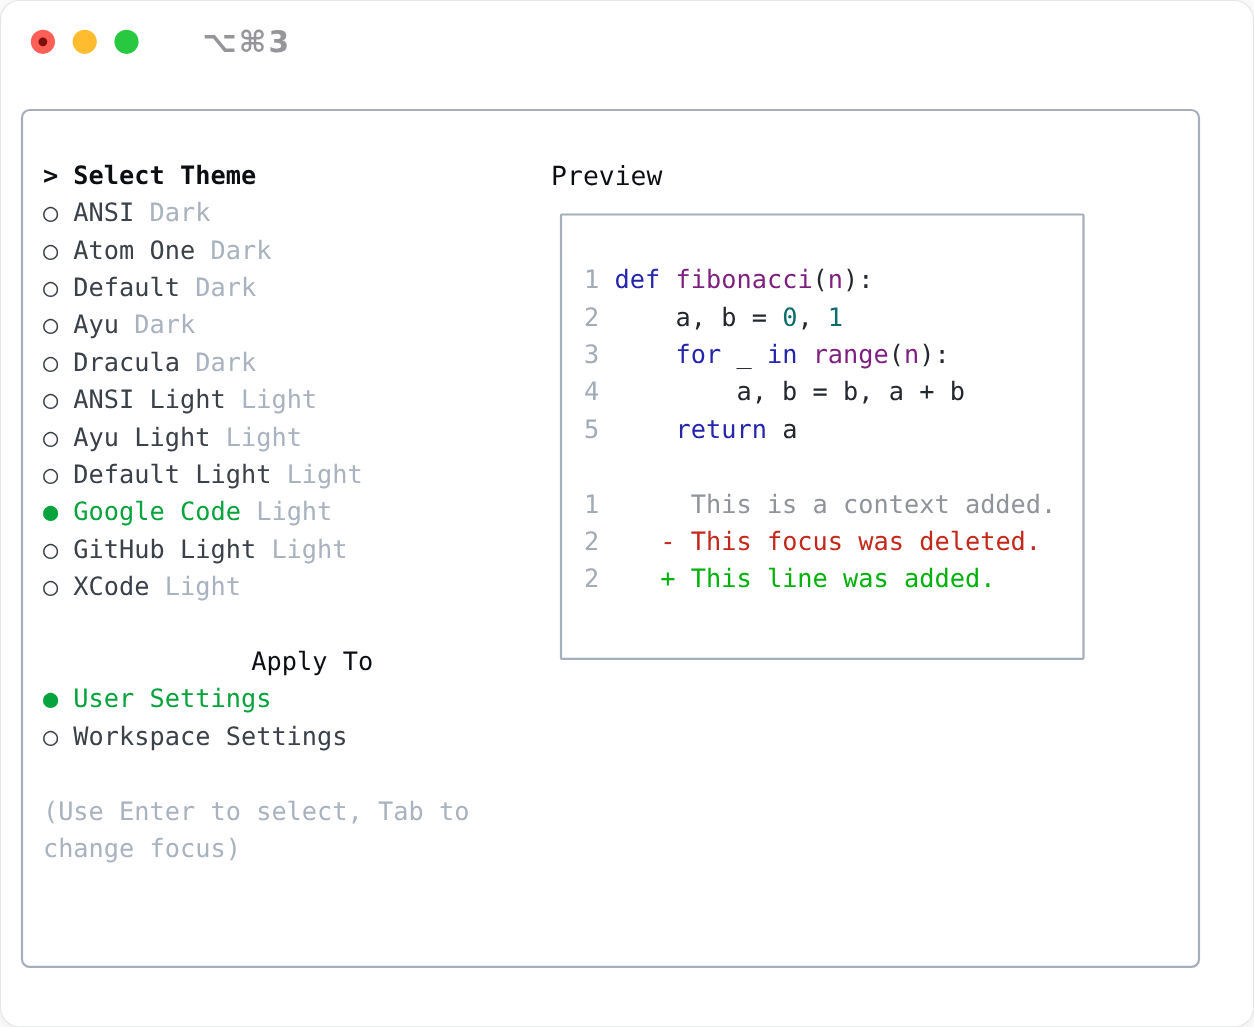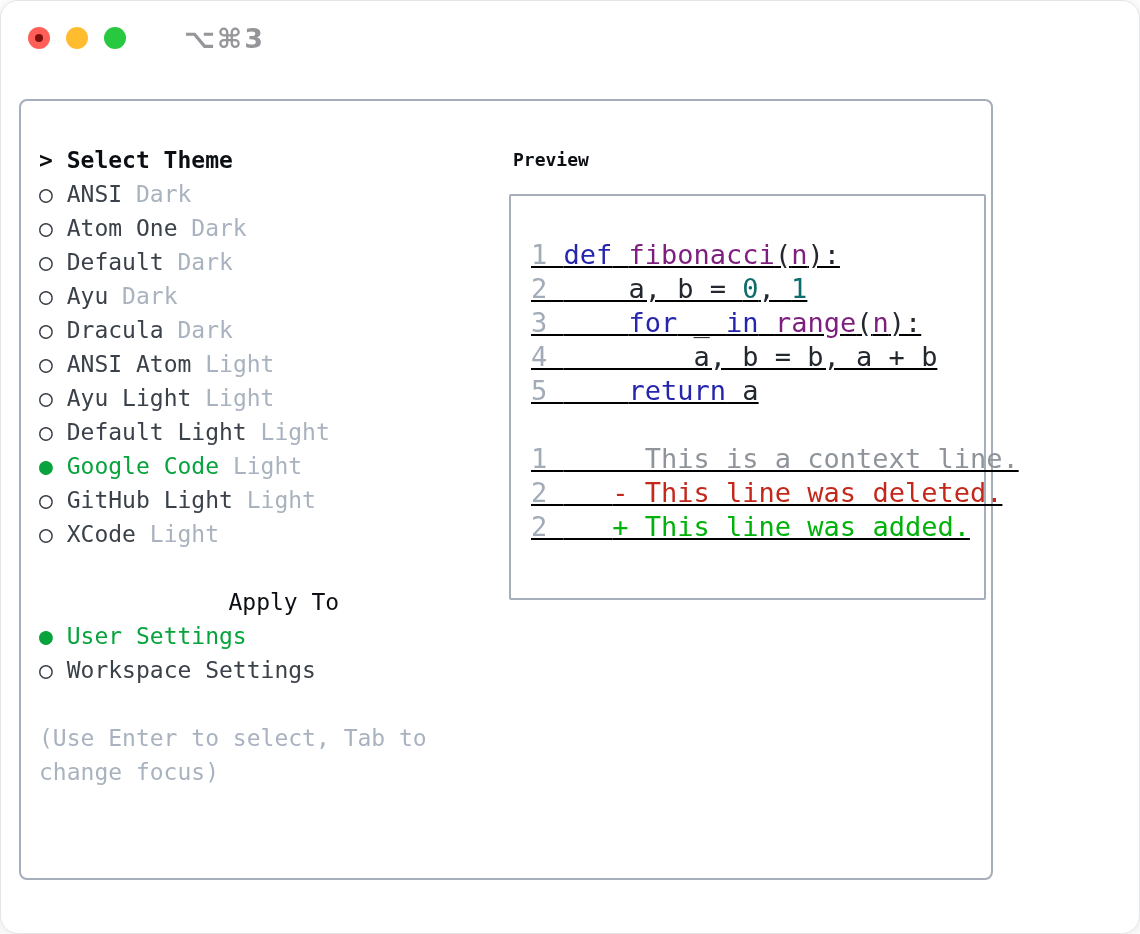--- a/index.html
+++ b/index.html
@@ -61,21 +61,21 @@
     font-family:"DejaVu Sans","Liberation Sans",sans-serif;
     font-weight:bold;
     font-size:27px;
     color:var(--title_color);
     letter-spacing:2px;
     user-select:none;
   }
   .panel{
     margin-left:18px;
     margin-top:24px;
-    width:974px;height:781px;
+    width:1072px;height:781px;
     border:2px solid var(--panel_border);
     border-radius:8px;
     display:flex;
     padding:42px 0 0 18px;
     background:#ffffff;
   }
   .left-col{width:462px;}
   .right-col{flex:1;}
   .line{
     height:34px;line-height:34px;
@@ -84,34 +84,34 @@
   }
   .line.header{font-weight:bold;color:var(--header);}
   .line.apply-header{color:var(--header);text-align:center;}
   .line.help{color:var(--variant);}
   .bullet{color:var(--name);}
   .tname{color:var(--name);}
   .variant{color:var(--variant);text-align:right;}
   .sel .bullet,.sel .tname{color:var(--selected_green);}
   .preview-label{
     height:34px;line-height:34px;
-    font-size:18px;font-weight:bold;
-    color:var(--header);white-space:pre;margin-left:12px;
+    font-size:24px;font-weight:normal;
+    color:var(--header);white-space:pre;
   }
   .preview-box{
     margin-top:17px;margin-left:8px;
     width:477px;height:406px;
     border:2px solid var(--panel_border);
     border-radius:2px;
     padding:42px 0 0 20px;
     background:#ffffff;
   }
   .code-line{
     height:34px;line-height:34px;
-    font-size:27px;white-space:pre;text-decoration:underline;
+    font-size:23px;white-space:pre;
   }
   .num{color:var(--line_number);}
   .kw{color:var(--keyword);}
   .fn{color:var(--function);}
   .lit{color:var(--literal);}
   .pln{color:var(--plain);}
   .ctx{color:var(--context);}
   .del{color:var(--deleted);}
   .add{color:var(--added);}
 </style>
@@ -131,21 +131,21 @@
   </div>
 
   <div class="panel">
     <div class="left-col" id="theme-list">
         <div class="line header">&gt; Select Theme</div>
         <div class="line item"><span class="bullet">○ </span><span class="tname">ANSI </span><span class="variant">Dark</span></div>
         <div class="line item"><span class="bullet">○ </span><span class="tname">Atom One </span><span class="variant">Dark</span></div>
         <div class="line item"><span class="bullet">○ </span><span class="tname">Default </span><span class="variant">Dark</span></div>
         <div class="line item"><span class="bullet">○ </span><span class="tname">Ayu </span><span class="variant">Dark</span></div>
         <div class="line item"><span class="bullet">○ </span><span class="tname">Dracula </span><span class="variant">Dark</span></div>
-        <div class="line item"><span class="bullet">○ </span><span class="tname">ANSI Atom </span><span class="variant">Light</span></div>
+        <div class="line item"><span class="bullet">○ </span><span class="tname">ANSI Light </span><span class="variant">Light</span></div>
         <div class="line item"><span class="bullet">○ </span><span class="tname">Ayu Light </span><span class="variant">Light</span></div>
         <div class="line item"><span class="bullet">○ </span><span class="tname">Default Light </span><span class="variant">Light</span></div>
         <div class="line item sel"><span class="bullet">● </span><span class="tname">Google Code </span><span class="variant">Light</span></div>
         <div class="line item"><span class="bullet">○ </span><span class="tname">GitHub Light </span><span class="variant">Light</span></div>
         <div class="line item"><span class="bullet">○ </span><span class="tname">XCode </span><span class="variant">Light</span></div>
         <div class="line"></div>
         <div class="line apply-header">  Apply To</div>
         <div class="line item sel"><span class="bullet">● </span><span class="tname">User Settings</span></div>
         <div class="line item"><span class="bullet">○ </span><span class="tname">Workspace Settings</span></div>
         <div class="line"></div>
@@ -154,19 +154,19 @@
       </div>
     <div class="right-col">
       <div class="preview-label">Preview</div>
       <div class="preview-box" id="preview-box">
           <div class="code-line"><span class="num">1 </span><span class="kw">def</span><span class="pln"> </span><span class="fn">fibonacci</span><span class="pln">(</span><span class="fn">n</span><span class="pln">):</span></div>
           <div class="code-line"><span class="num">2 </span><span class="pln">    a, b = </span><span class="lit">0</span><span class="pln">, </span><span class="lit">1</span></div>
           <div class="code-line"><span class="num">3 </span><span class="pln">    </span><span class="kw">for</span><span class="pln"> _ </span><span class="kw">in</span><span class="pln"> </span><span class="fn">range</span><span class="pln">(</span><span class="fn">n</span><span class="pln">):</span></div>
           <div class="code-line"><span class="num">4 </span><span class="pln">        a, b = b, a + b</span></div>
           <div class="code-line"><span class="num">5 </span><span class="pln">    </span><span class="kw">return</span><span class="pln"> a</span></div>
           <div class="code-line"></div>
-          <div class="code-line"><span class="num">1 </span><span class="ctx">     This is a context line.</span></div>
-          <div class="code-line"><span class="num">2 </span><span class="pln">   </span><span class="del">- This line was deleted.</span></div>
+          <div class="code-line"><span class="num">1 </span><span class="ctx">     This is a context added.</span></div>
+          <div class="code-line"><span class="num">2 </span><span class="pln">   </span><span class="del">- This focus was deleted.</span></div>
           <div class="code-line"><span class="num">2 </span><span class="pln">   </span><span class="add">+ This line was added.</span></div>
         </div>
     </div>
   </div>
 </div>
 
 </body></html>

